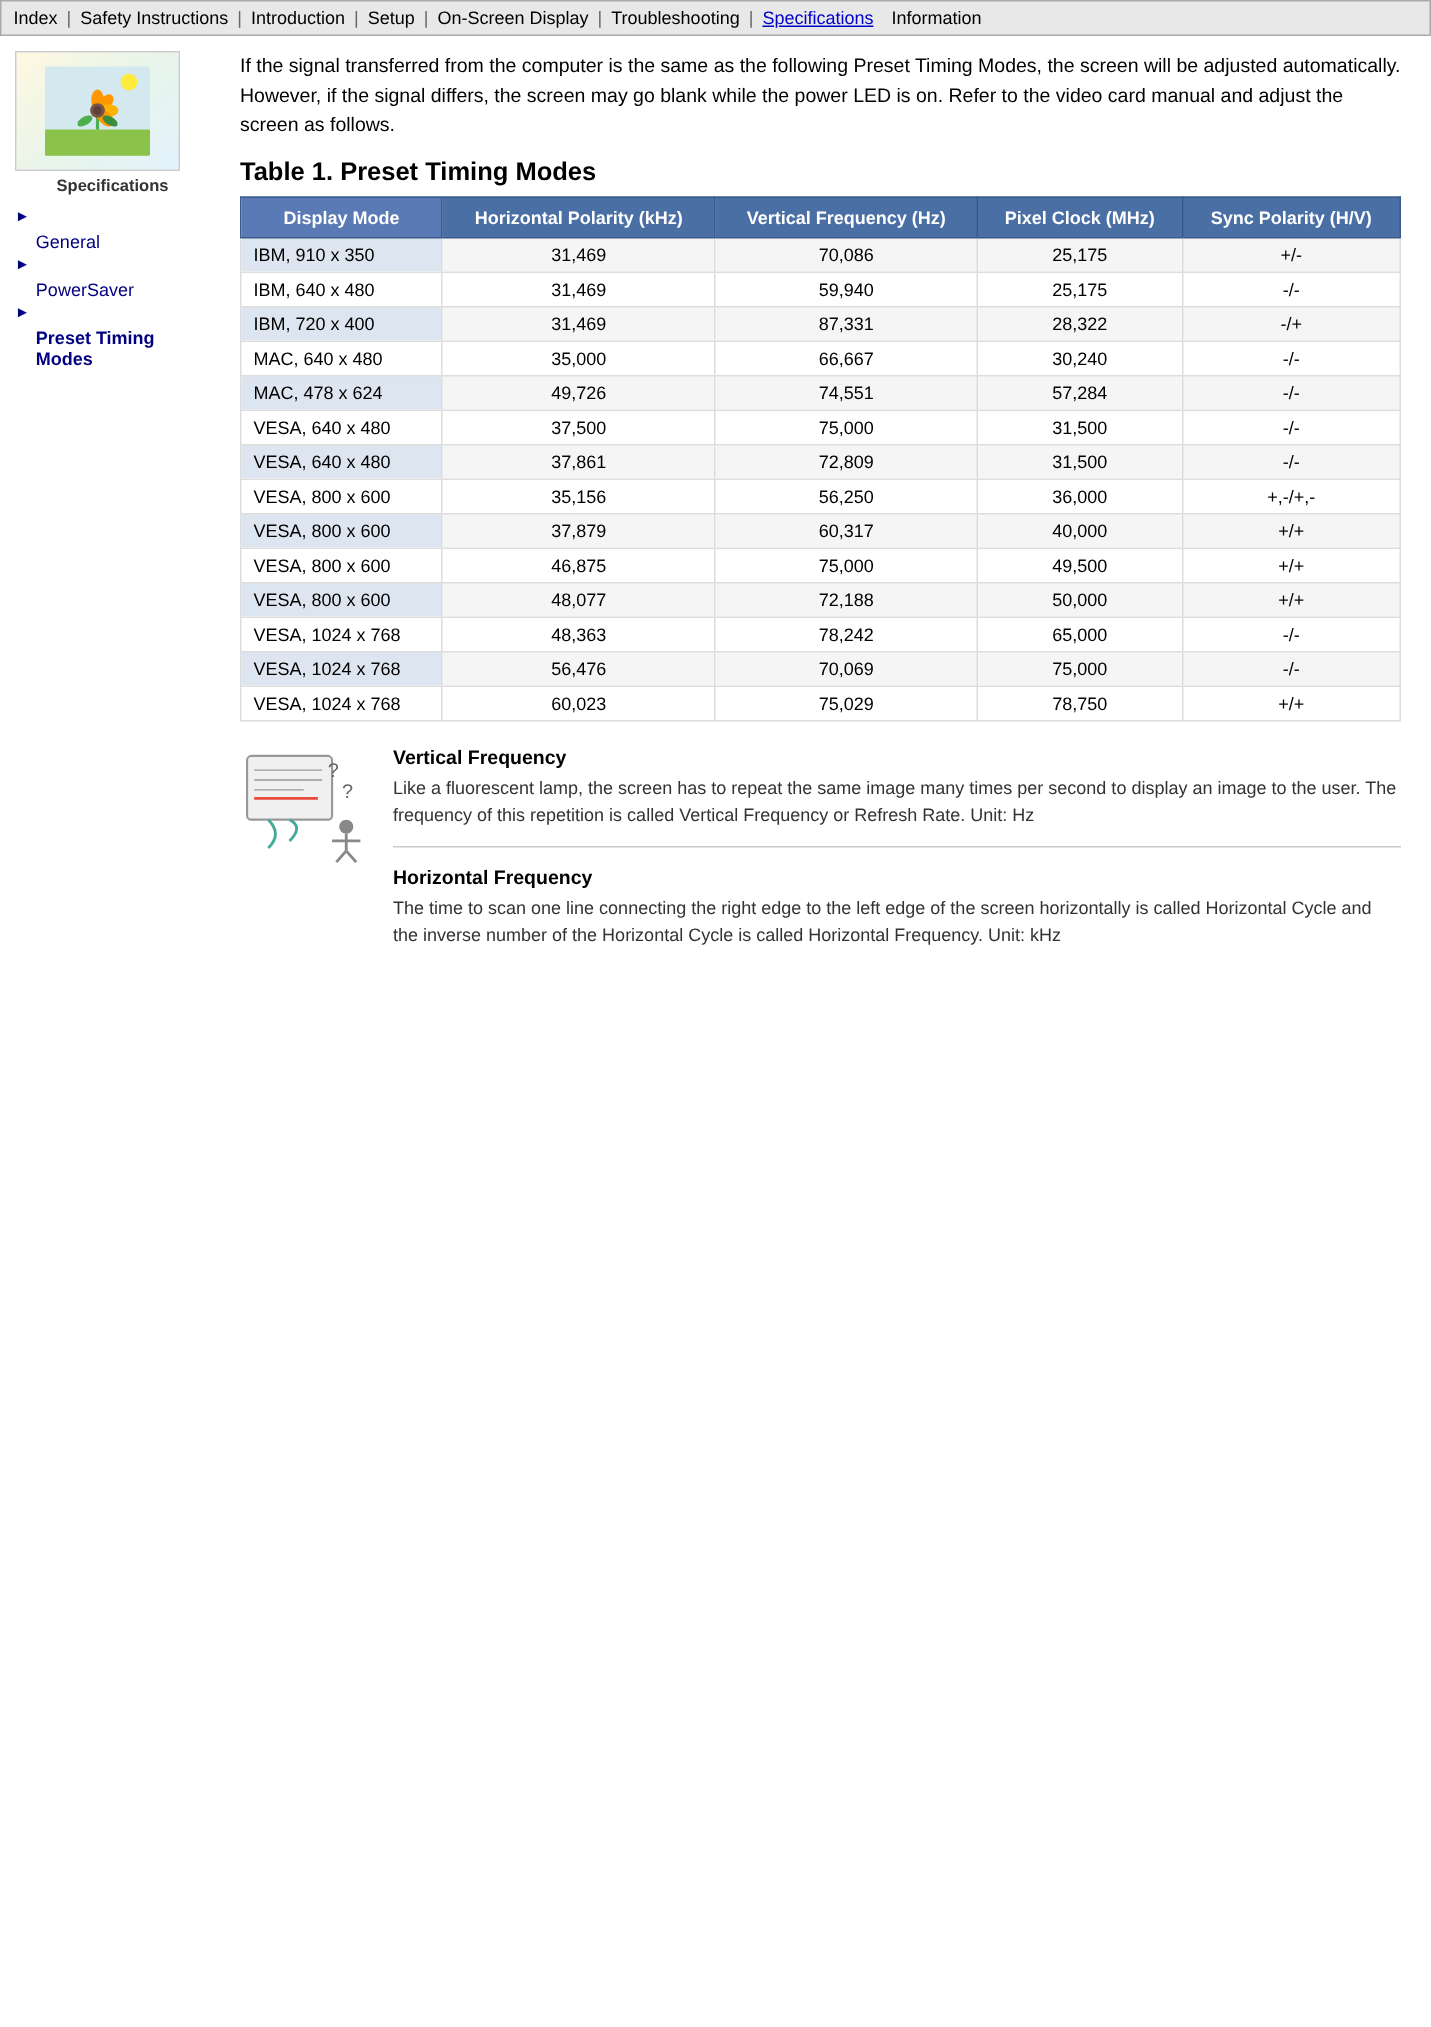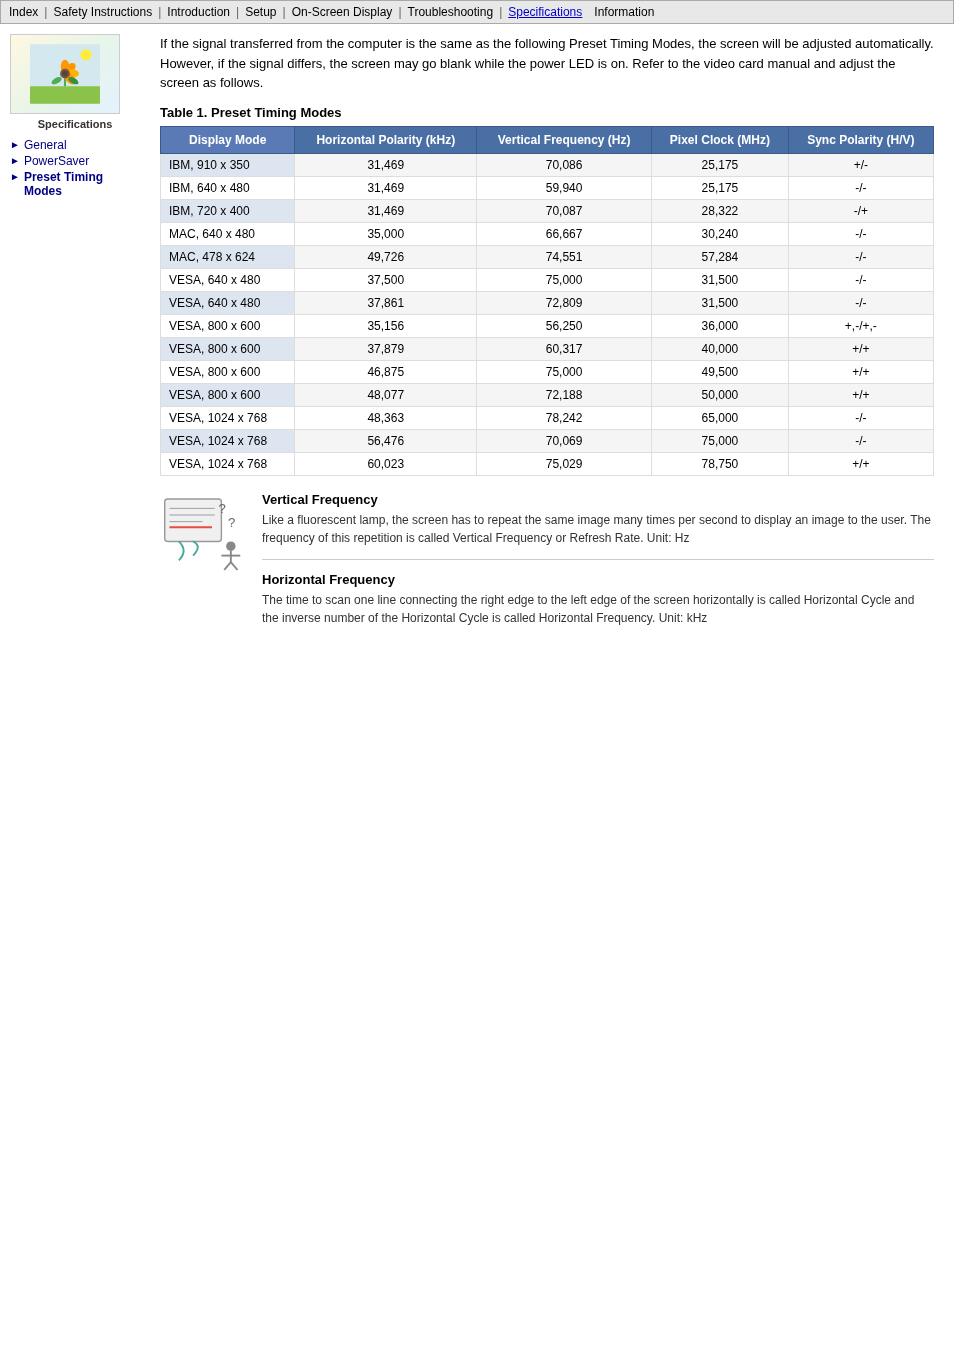--- a/index.html
+++ b/index.html
@@ -87,36 +87,36 @@
     }
     .sidebar-nav li.active {
       color: #000080;
       font-weight: bold;
     }
     .sidebar-nav li .arrow {
       color: #000080;
       font-size: 10px;
       margin-top: 1px;
     }
-    .sidebar-nav li span { text-decoration: none; }
+    .sidebar-nav li span { text-decoration: none; margin-top: 16px; }
 
     
     .content {
       flex: 1;
       padding: 0 10px;
     }
     .intro-text {
       font-size: 13px;
       line-height: 1.5;
       margin-bottom: 12px;
     }
 
     
     .table-title {
-      font-size: 13px;
+      font-size: 17px;
       font-weight: bold;
       margin-bottom: 6px;
     }
     .timing-table {
       width: 100%;
       border-collapse: collapse;
       font-size: 12px;
       margin-bottom: 16px;
     }
     .timing-table th {
@@ -277,21 +277,21 @@
           <tr>
       <td>IBM, 640 x 480</td>
       <td>31,469</td>
       <td>59,940</td>
       <td>25,175</td>
       <td>-/-</td>
     </tr>
           <tr>
       <td>IBM, 720 x 400</td>
       <td>31,469</td>
-      <td>70,087</td>
+      <td>87,331</td>
       <td>28,322</td>
       <td>-/+</td>
     </tr>
           <tr>
       <td>MAC, 640 x 480</td>
       <td>35,000</td>
       <td>66,667</td>
       <td>30,240</td>
       <td>-/-</td>
     </tr>

